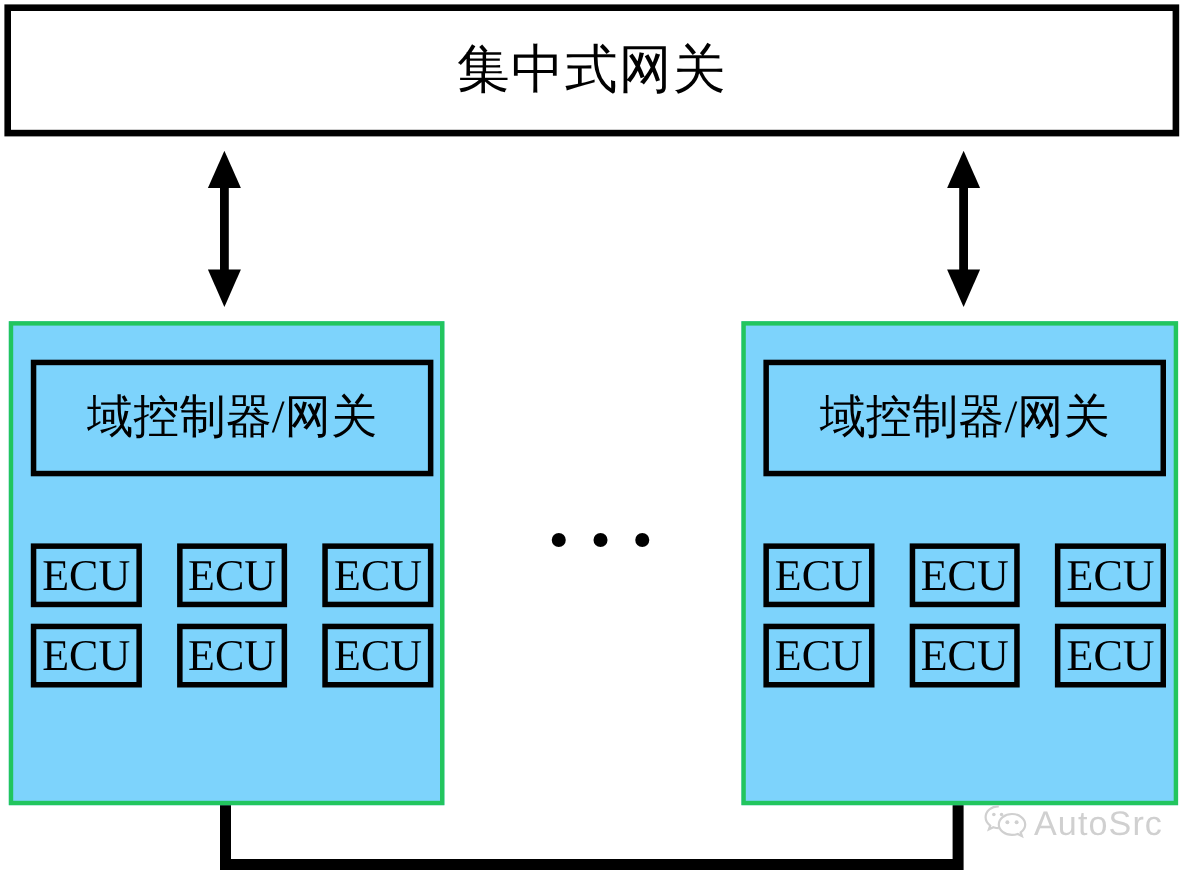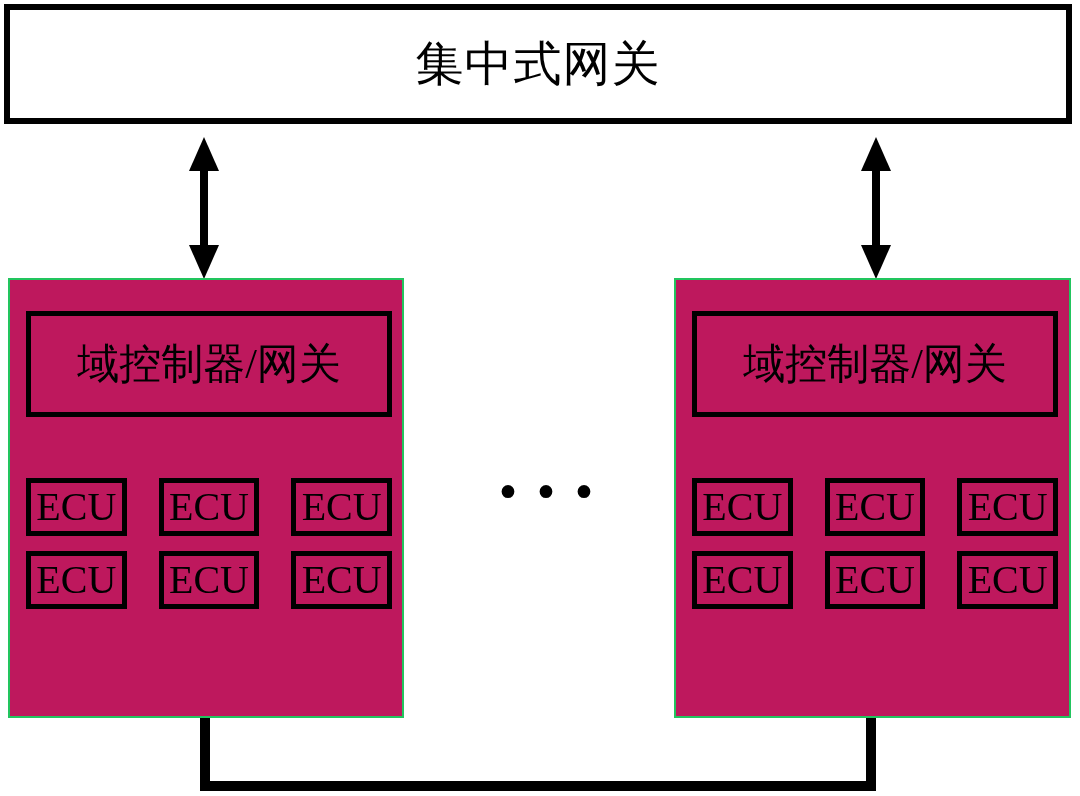--- a/index.html
+++ b/index.html
@@ -20,24 +20,24 @@
     border: 6px solid #000000;
     display: flex; align-items: center; justify-content: center;
   }
   .top-box .title {
     font-size: 48px;
     letter-spacing: 1px;
     line-height: 1;
   }
   .domain-box {
     position: absolute;
-    top: 278px;
+    top: 292px;
     height: 440px;
-    border: 2px solid #22c55e;
-    background: #be185d;
+    border: 4px solid #22c55e;
+    background: #7dd3fc;
   }
   .domain-left  { left: 8px;   width: 396px; }
   .domain-right { left: 674px; width: 397px; }
   .label-box {
     position: absolute;
     left: 16px; top: 31px;
     width: 366px; height: 106px;
     border: 5px solid #000000;
     display: flex; align-items: center; justify-content: center;
     font-size: 42px;
@@ -139,14 +139,29 @@
     <div class="ecu-grid">
       <div class="ecu">ECU</div>
       <div class="ecu">ECU</div>
       <div class="ecu">ECU</div>
       <div class="ecu">ECU</div>
       <div class="ecu">ECU</div>
       <div class="ecu">ECU</div>
     </div>
   </div>
 
+  <div class="watermark">
+    <svg width="42" height="36" viewBox="0 0 42 36" aria-hidden="true">
+      <g fill="none" stroke="#d0d0d0" stroke-width="2">
+        <path d="M 15 3 C 8 3 3 7.5 3 13 C 3 16.2 4.8 18.8 7.2 20.5 L 6 24 L 10 22 C 11.5 22.5 13.2 22.9 15 22.9"></path>
+        <path d="M 27 10 C 33.5 10 39 14.2 39 19.5 C 39 22.5 37.3 25 34.9 26.7 L 36 30 L 32.2 28.1 C 30.6 28.7 28.9 29 27 29 C 20.5 29 15 24.8 15 19.5 C 15 14.2 20.5 10 27 10 Z"></path>
+      </g>
+      <g fill="#d0d0d0">
+        <circle cx="10.5" cy="10.5" r="1.6"></circle>
+        <circle cx="17.5" cy="10.5" r="1.6"></circle>
+        <circle cx="22.8" cy="17.5" r="1.8"></circle>
+        <circle cx="31.2" cy="17.5" r="1.8"></circle>
+      </g>
+    </svg>
+    <span class="watermark-text">AutoSrc</span>
+  </div>
 
 </div>
 
 </body></html>

